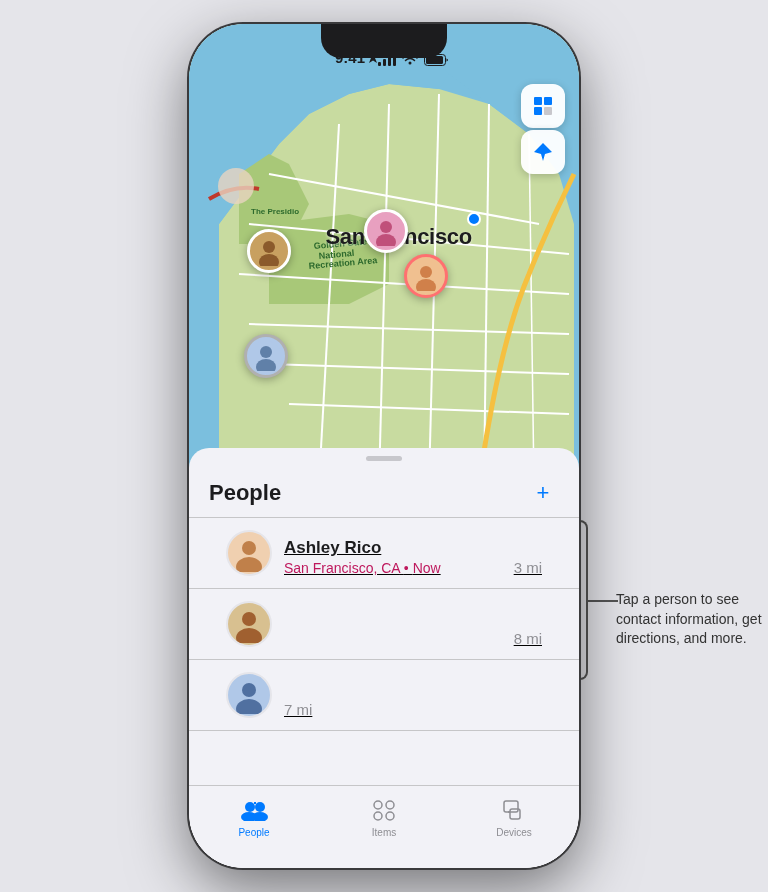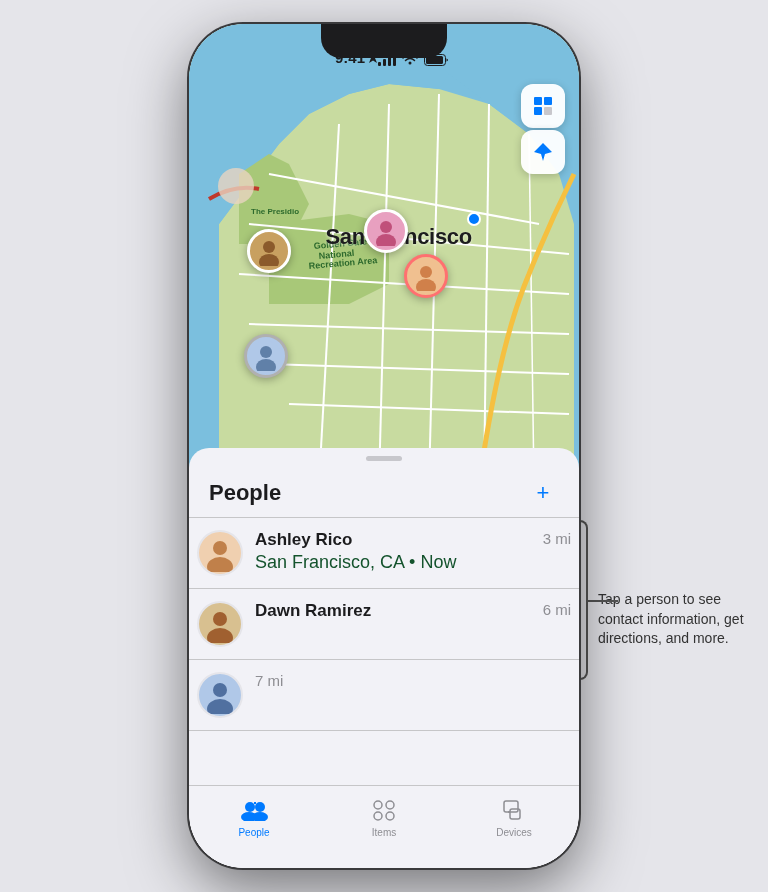--- a/index.html
+++ b/index.html
@@ -196,25 +196,26 @@
       color: #007aff;
       font-size: 22px;
       font-weight: 300;
     }
     
     .people-list {
       padding: 0 0;
     }
     .person-item {
       display: flex;
-      align-items: flex-start;
-      padding: 12px 8px;
+      align-items: flex-end;
+      padding: 12px 37px;
       background: #f2f2f7;
       border-bottom: 0.5px solid #c6c6c8;
       cursor: pointer;
+      text-decoration: underline;
     }
     .person-item:first-child {
       border-top: 0.5px solid #c6c6c8;
     }
     .person-avatar {
       width: 46px;
       height: 46px;
       border-radius: 50%;
       overflow: hidden;
       margin-right: 12px;
@@ -228,22 +229,22 @@
     .person-info {
       flex: 1;
     }
     .person-name {
       font-size: 17px;
       font-weight: 600;
       color: #1c1c1e;
       margin-bottom: 2px;
     }
     .person-location {
-      font-size: 18px;
-      color: #14532d;
+      font-size: 14px;
+      color: #be185d;
     }
     .person-distance {
       font-size: 15px;
       color: #8e8e93;
       font-weight: 400;
     }
     
     .tab-bar {
       position: absolute;
       bottom: 0; left: 0; right: 0;
@@ -278,20 +279,21 @@
     .tab-active { color: #007aff; }
     .tab-inactive { color: #8e8e93; }
     
     .annotation {
       position: absolute;
       right: 0;
       top: 580px;
       width: 180px;
       display: flex;
       flex-direction: column;
+      padding-left: 18px;
     }
     .annotation-bracket {
       position: absolute;
       left: -20px;
       top: -60px;
       width: 20px;
       height: 160px;
       border: 2px solid #555;
       border-left: none;
       border-radius: 0 8px 8px 0;
@@ -501,23 +503,22 @@
 
             <div class="person-item">
               <div class="person-avatar" style="background: #d8c090;">
                 <svg width="38" height="38" viewBox="0 0 38 38">
                   <circle cx="19" cy="19" r="19" fill="#d8c090"></circle>
                   <circle cx="19" cy="14" r="7" fill="#a06030"></circle>
                   <ellipse cx="19" cy="33" rx="13" ry="10" fill="#a06030"></ellipse>
                 </svg>
               </div>
               <div class="person-info">
-                <div class="person-name">Dawn Ramirez</div>
-              </div>
-              <div class="person-distance">6 mi</div>
+              </div>
+              <div class="person-distance">8 mi</div>
             </div>
 
             <div class="person-item">
               <div class="person-avatar" style="background: #b0c8e8;">
                 <svg width="38" height="38" viewBox="0 0 38 38">
                   <circle cx="19" cy="19" r="19" fill="#b0c8e8"></circle>
                   <circle cx="19" cy="14" r="7" fill="#5070a0"></circle>
                   <ellipse cx="19" cy="33" rx="13" ry="10" fill="#5070a0"></ellipse>
                 </svg>
               </div>

